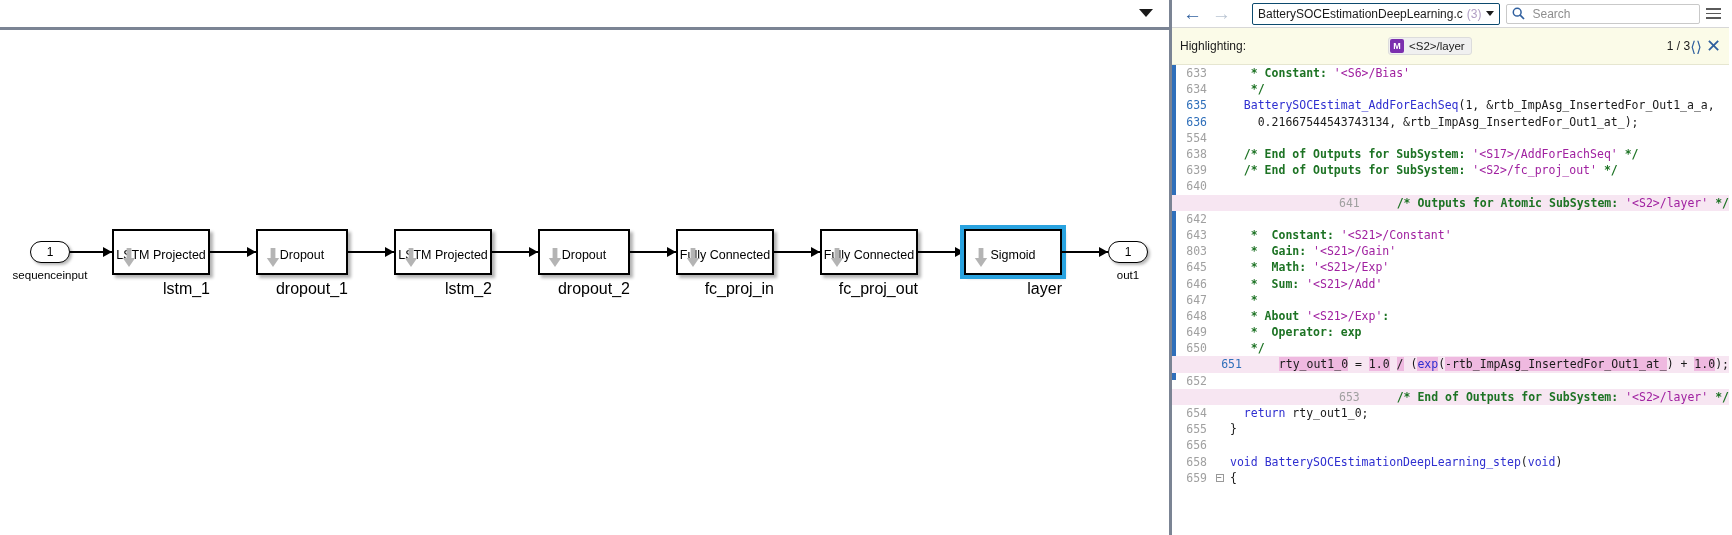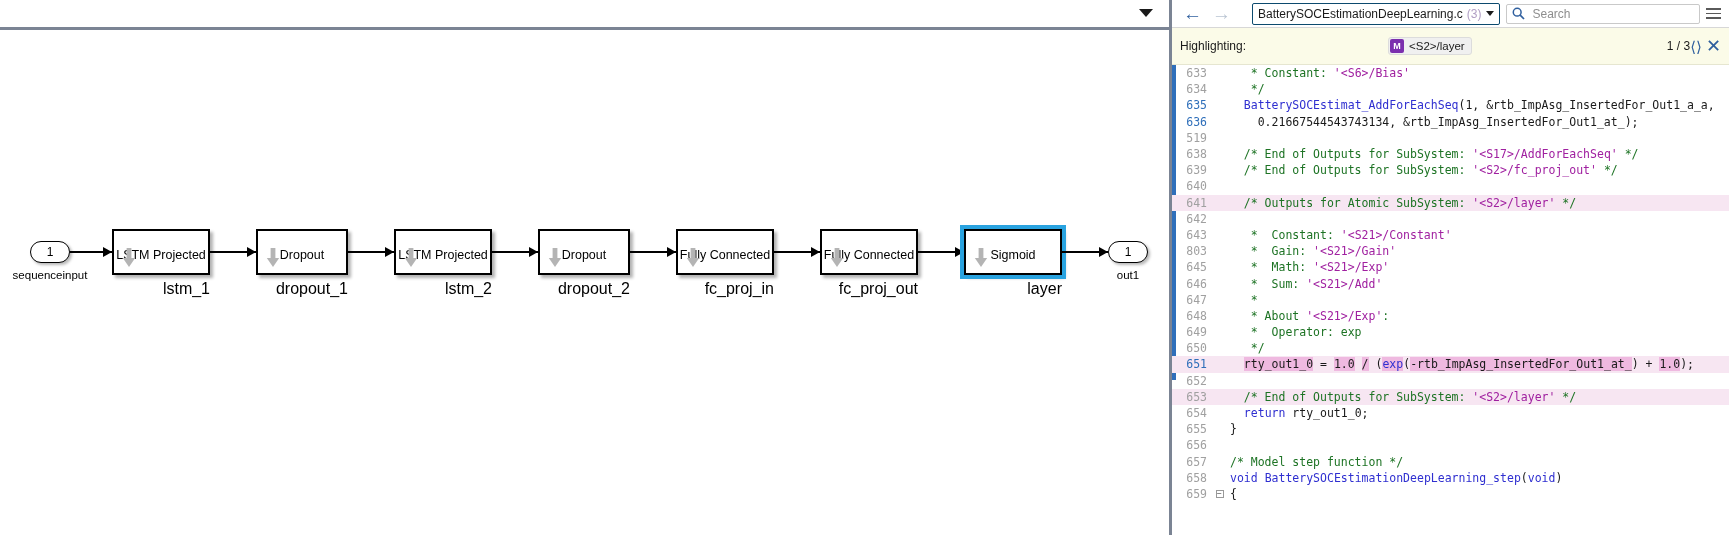--- a/index.html
+++ b/index.html
@@ -223,21 +223,21 @@
     left:0;top:0;width:4px;height:315px;
     background:#2f6fba;
   }
   .code-lines{position:absolute;left:0;top:0;right:0;}
   .cline{
     display:flex;
     height:16.2px;
     align-items:center;
     white-space:pre;
   }
-  .cline.hl{background:#f7e6f2;}
+  .cline.hl{background:#f7e6f2;justify-content:flex-end;}
   .gutter{
     width:42px;
     flex:0 0 42px;
     text-align:right;
     padding-right:7px;
     color:#a0a0a0;
     box-sizing:border-box;
     user-select:none;
   }
   .gutter.active{color:#2f6fba;}
@@ -248,21 +248,21 @@
   }
   .fold-box{
     width:8px;height:8px;
     border:1px solid #999;
     display:flex;align-items:center;justify-content:center;
     font-size:8px;line-height:1;color:#555;
     box-sizing:border-box;
     cursor:pointer;
   }
   .ctext{padding-left:5px;white-space:pre;}
-  .c-cmt{color:#1d7324;}
+  .c-cmt{color:#1d7324;font-weight:bold;}
   .c-str{color:#a020a0;}
   .c-kw{color:#2f2fd0;}
   .c-fn{color:#2f2fd0;}
   .c-num{color:#1a1a1a;}
   .c-txt{color:#1a1a1a;}
   .tok{background:#efb9e0;}
 </style>
 </head>
 <body>
 
@@ -399,39 +399,38 @@
       </div>
     </div>
 
     <div class="code-body">
       <div class="code-scrollbar"></div>
       <div class="code-lines" id="code-lines">
           <div class="cline"><div class="gutter">633</div><div class="fold"></div><div class="ctext"><span class="c-cmt">   * Constant: </span><span class="c-str">'&lt;S6&gt;/Bias'</span></div></div>
           <div class="cline"><div class="gutter">634</div><div class="fold"></div><div class="ctext"><span class="c-cmt">   */</span></div></div>
           <div class="cline"><div class="gutter active">635</div><div class="fold"></div><div class="ctext"><span class="c-txt">  </span><span class="c-fn">BatterySOCEstimat_AddForEachSeq</span><span class="c-txt">(1, &amp;rtb_ImpAsg_InsertedFor_Out1_a_a,</span></div></div>
           <div class="cline"><div class="gutter active">636</div><div class="fold"></div><div class="ctext"><span class="c-txt">    0.21667544543743134, &amp;rtb_ImpAsg_InsertedFor_Out1_at_);</span></div></div>
-          <div class="cline"><div class="gutter">519</div><div class="fold"></div><div class="ctext"><span class="c-txt"></span></div></div>
+          <div class="cline"><div class="gutter">554</div><div class="fold"></div><div class="ctext"><span class="c-txt"></span></div></div>
           <div class="cline"><div class="gutter">638</div><div class="fold"></div><div class="ctext"><span class="c-cmt">  /* End of Outputs for SubSystem: </span><span class="c-str">'&lt;S17&gt;/AddForEachSeq'</span><span class="c-cmt"> */</span></div></div>
           <div class="cline"><div class="gutter">639</div><div class="fold"></div><div class="ctext"><span class="c-cmt">  /* End of Outputs for SubSystem: </span><span class="c-str">'&lt;S2&gt;/fc_proj_out'</span><span class="c-cmt"> */</span></div></div>
           <div class="cline"><div class="gutter">640</div><div class="fold"></div><div class="ctext"><span class="c-txt"></span></div></div>
           <div class="cline hl"><div class="gutter">641</div><div class="fold"></div><div class="ctext"><span class="c-cmt">  /* Outputs for Atomic SubSystem: </span><span class="c-str">'&lt;S2&gt;/layer'</span><span class="c-cmt"> */</span></div></div>
           <div class="cline"><div class="gutter">642</div><div class="fold"></div></div>
           <div class="cline"><div class="gutter">643</div><div class="fold"></div><div class="ctext"><span class="c-cmt">   *  Constant: </span><span class="c-str">'&lt;S21&gt;/Constant'</span></div></div>
           <div class="cline"><div class="gutter">803</div><div class="fold"></div><div class="ctext"><span class="c-cmt">   *  Gain: </span><span class="c-str">'&lt;S21&gt;/Gain'</span></div></div>
           <div class="cline"><div class="gutter">645</div><div class="fold"></div><div class="ctext"><span class="c-cmt">   *  Math: </span><span class="c-str">'&lt;S21&gt;/Exp'</span></div></div>
           <div class="cline"><div class="gutter">646</div><div class="fold"></div><div class="ctext"><span class="c-cmt">   *  Sum: </span><span class="c-str">'&lt;S21&gt;/Add'</span></div></div>
           <div class="cline"><div class="gutter">647</div><div class="fold"></div><div class="ctext"><span class="c-cmt">   *</span></div></div>
           <div class="cline"><div class="gutter">648</div><div class="fold"></div><div class="ctext"><span class="c-cmt">   * About </span><span class="c-str">'&lt;S21&gt;/Exp'</span><span class="c-cmt">:</span></div></div>
           <div class="cline"><div class="gutter">649</div><div class="fold"></div><div class="ctext"><span class="c-cmt">   *  Operator: exp</span></div></div>
           <div class="cline"><div class="gutter">650</div><div class="fold"></div><div class="ctext"><span class="c-cmt">   */</span></div></div>
           <div class="cline hl"><div class="gutter active">651</div><div class="fold"></div><div class="ctext"><span class="c-txt">  </span><span class="c-txt tok">rty_out1_0</span><span class="c-txt"> = </span><span class="c-num tok">1.0</span><span class="c-txt"> </span><span class="c-txt tok">/</span><span class="c-txt"> (</span><span class="c-fn tok">exp</span><span class="c-txt">(</span><span class="c-txt tok">-rtb_ImpAsg_InsertedFor_Out1_at_</span><span class="c-txt">) + </span><span class="c-num tok">1.0</span><span class="c-txt">);</span></div></div>
           <div class="cline"><div class="gutter">652</div><div class="fold"></div><div class="ctext"><span class="c-txt"></span></div></div>
           <div class="cline hl"><div class="gutter">653</div><div class="fold"></div><div class="ctext"><span class="c-cmt">  /* End of Outputs for SubSystem: </span><span class="c-str">'&lt;S2&gt;/layer'</span><span class="c-cmt"> */</span></div></div>
           <div class="cline"><div class="gutter">654</div><div class="fold"></div><div class="ctext"><span class="c-txt">  </span><span class="c-kw">return</span><span class="c-txt"> rty_out1_0;</span></div></div>
           <div class="cline"><div class="gutter">655</div><div class="fold"></div><div class="ctext"><span class="c-txt">}</span></div></div>
           <div class="cline"><div class="gutter">656</div><div class="fold"></div><div class="ctext"><span class="c-txt"></span></div></div>
-          <div class="cline"><div class="gutter">657</div><div class="fold"></div><div class="ctext"><span class="c-cmt">/* Model step function */</span></div></div>
           <div class="cline"><div class="gutter">658</div><div class="fold"></div><div class="ctext"><span class="c-kw">void</span><span class="c-txt"> </span><span class="c-fn">BatterySOCEstimationDeepLearning_step</span><span class="c-txt">(</span><span class="c-kw">void</span><span class="c-txt">)</span></div></div>
           <div class="cline"><div class="gutter">659</div><div class="fold"><span class="fold-box">−</span></div><div class="ctext"><span class="c-txt">{</span></div></div>
         </div>
     </div>
   </div>
 </div>
 
 </body></html>

